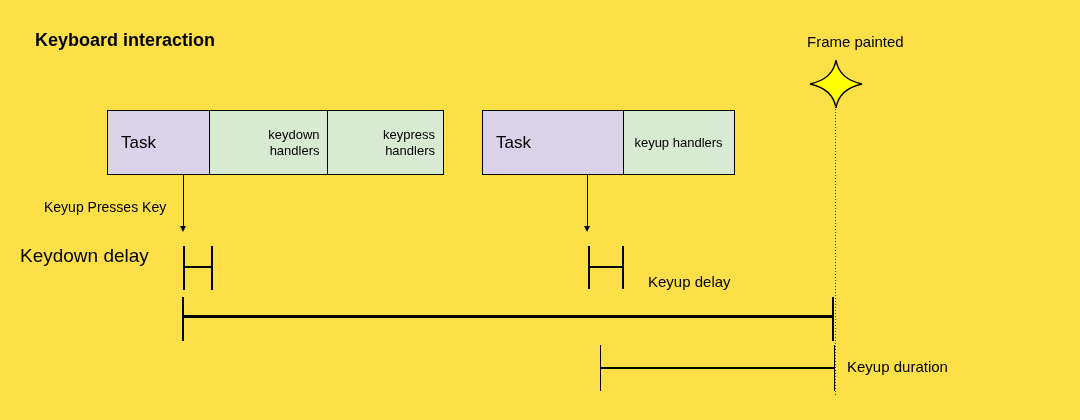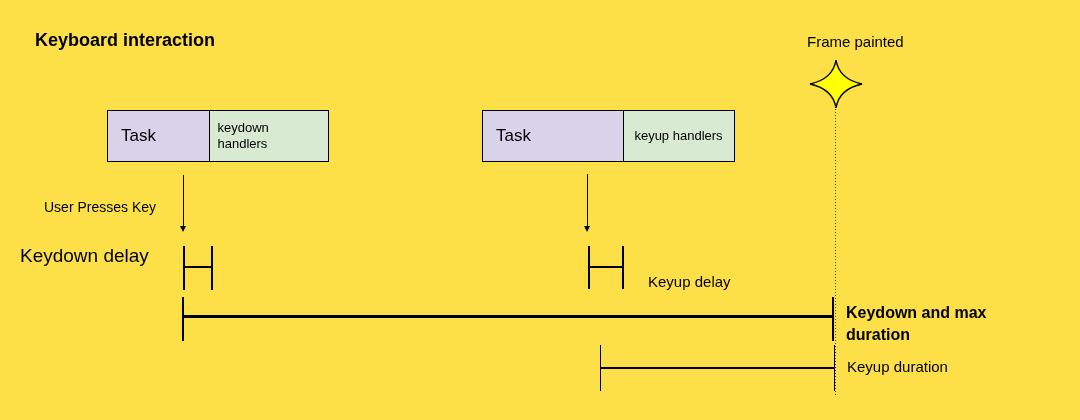--- a/index.html
+++ b/index.html
@@ -13,22 +13,22 @@
   .frame-painted{left:779px;top:33px;font-size:15px;white-space:nowrap;margin-left:28px;}
   .star{left:808px;top:59px;width:56px;height:50px;}
   .dotted-line{
     left:835px;top:106px;width:1px;height:289px;
     background:repeating-linear-gradient(to bottom,#3a3a3a 0,#3a3a3a 1px,transparent 1px,transparent 3px);
   }
   .block-group{top:110px;display:flex;height:64px;box-sizing:border-box;}
   .group1{left:107px;}
   .group2{left:482px;}
   .block{
-    box-sizing:border-box;border:1.5px solid #000;height:52px;
-    display:flex;align-items:center;justify-content:center;text-align:left;
+    box-sizing:border-box;border:1.5px solid #000;height:65px;
+    display:flex;align-items:center;justify-content:center;text-align:right;
   }
   .block + .block{margin-left:-1.5px;}
   .task-block{background:var(--task-fill,#d9d2e9);justify-content:flex-start;padding-left:13px;font-size:17px;}
   .handler-block{background:var(--handler-fill,#d9ead3);font-size:13px;line-height:16px;padding:0 8px;}
   .w-task1{width:103px;}
   .w-keydown{width:120px;}
   .w-keypress{width:117px;}
   .w-task2{width:142px;}
   .w-keyup{width:112px;}
   .vline{width:1.5px;background:#000;}
@@ -72,51 +72,53 @@
 
   <div class="abs dotted-line"></div>
 
   <div class="abs block-group group1">
     <div class="block task-block w-task1">
       <span>Task</span>
     </div>
     <div class="block handler-block w-keydown">
       <span>keydown handlers</span>
     </div>
+    <div class="block handler-block w-keypress">
+      <span>keypress handlers</span>
+    </div>
   </div>
 
   <div class="abs block-group group2">
     <div class="block task-block w-task2">
       <span>Task</span>
     </div>
     <div class="block handler-block w-keyup">
       <span>keyup handlers</span>
     </div>
   </div>
 
   <div class="abs arrow-line1"></div>
   <div class="abs arrowhead ah1"></div>
-  <div class="abs user-presses">User Presses Key</div>
+  <div class="abs user-presses">Keyup Presses Key</div>
 
   <div class="abs arrow-line2"></div>
   <div class="abs arrowhead ah2"></div>
 
   <div class="abs vline kd-tick-a"></div>
   <div class="abs vline kd-tick-b"></div>
   <div class="abs hline kd-conn"></div>
   <div class="abs keydown-delay-label">Keydown delay</div>
 
   <div class="abs vline ku-tick-a"></div>
   <div class="abs vline ku-tick-b"></div>
   <div class="abs hline ku-conn"></div>
   <div class="abs keyup-delay-label">Keyup delay</div>
 
   <div class="abs kmax-line"></div>
   <div class="abs kmax-cap-left"></div>
   <div class="abs kmax-cap-right"></div>
-  <div class="abs kmax-label">Keydown and max duration</div>
 
   <div class="abs kup-line"></div>
   <div class="abs kup-tick-left"></div>
   <div class="abs kup-tick-right"></div>
   <div class="abs kup-label">Keyup duration</div>
 
 </div>
 
 </body></html>

